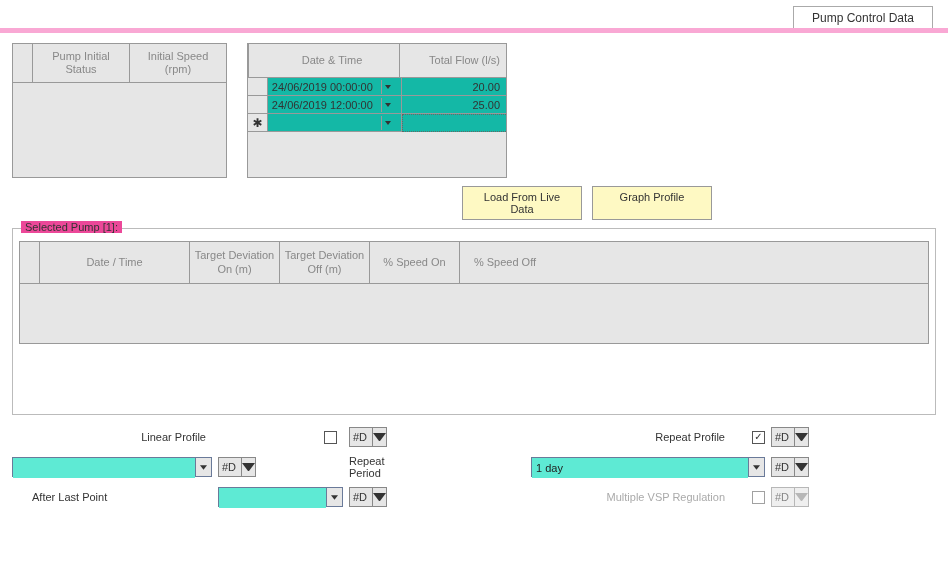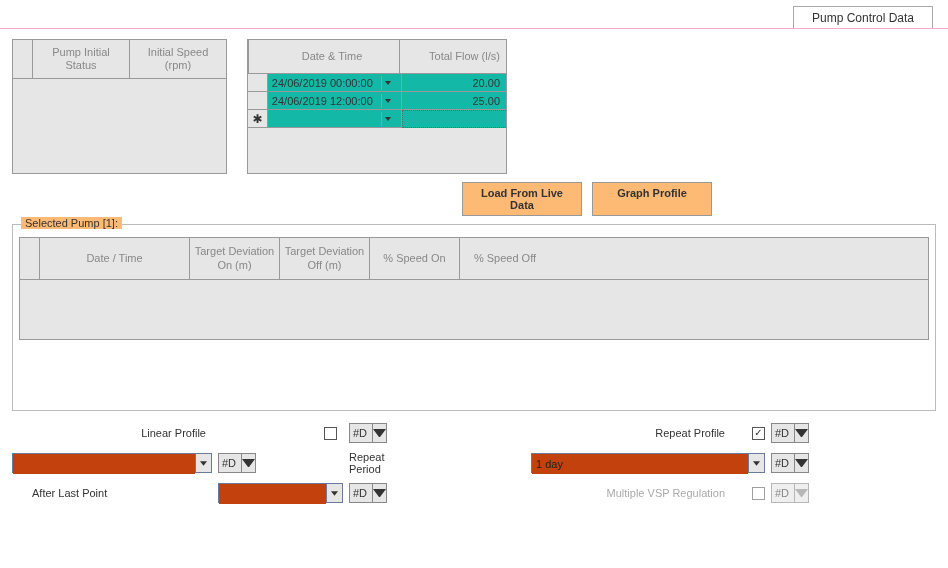--- a/index.html
+++ b/index.html
@@ -26,21 +26,21 @@
   font-size: 12px;
   color: #333;
   cursor: pointer;
 }
 .content {
   position: absolute;
   top: 28px;
   left: 0;
   right: 0;
   bottom: 0;
-  border-top: 1px solid #f9a8d4;
+  border-top: 5px solid #f9a8d4;
   padding: 0;
 }
 
 
 .top-row {
   display: flex;
   gap: 20px;
   padding: 10px 12px 0 12px;
 }
 .grid {
@@ -123,43 +123,42 @@
 
 .button-row {
   display: flex;
   gap: 10px;
   justify-content: flex-start;
   padding: 8px 0 0 0;
   margin-left: 462px;
 }
 .btn {
   border: 1px solid #999;
-  background: #fdba74;
+  background: #fef9c3;
   padding: 4px 14px;
   font-size: 11px;
   color: #333;
   cursor: pointer;
   width: 120px;
   text-align: center;
-  font-weight: bold;
 }
 
 
 .fset {
   margin: 8px 12px 0 12px;
   border: 1px solid #bbb;
   position: relative;
   padding: 8px 0 70px 0;
   background: #fff;
 }
 .fset-legend {
   position: absolute;
   top: -8px;
   left: 8px;
-  background: #fdba74;
+  background: #ec4899;
   padding: 0 4px;
   font-size: 11px;
   color: #333;
 }
 .grid-wide {
   margin: 4px 6px 0 6px;
   background: #e6e6e6;
   border: 1px solid #999;
   display: flex;
   flex-direction: column;
@@ -199,21 +198,21 @@
   line-height: 1;
   color: #333;
 }
 .combo {
   display: flex;
   height: 20px;
   border: 1px solid #6a7a99;
 }
 .combo-field {
   flex: 1;
-  background: #c2410c;
+  background: #5eead4;
   padding: 10px 4px;
   font-size: 11px;
   color: #222;
   display: flex;
   align-items: center;
 }
 .combo-btn {
   width: 16px;
   background: #e6e6e6;
   border-left: 1px solid #6a7a99;

